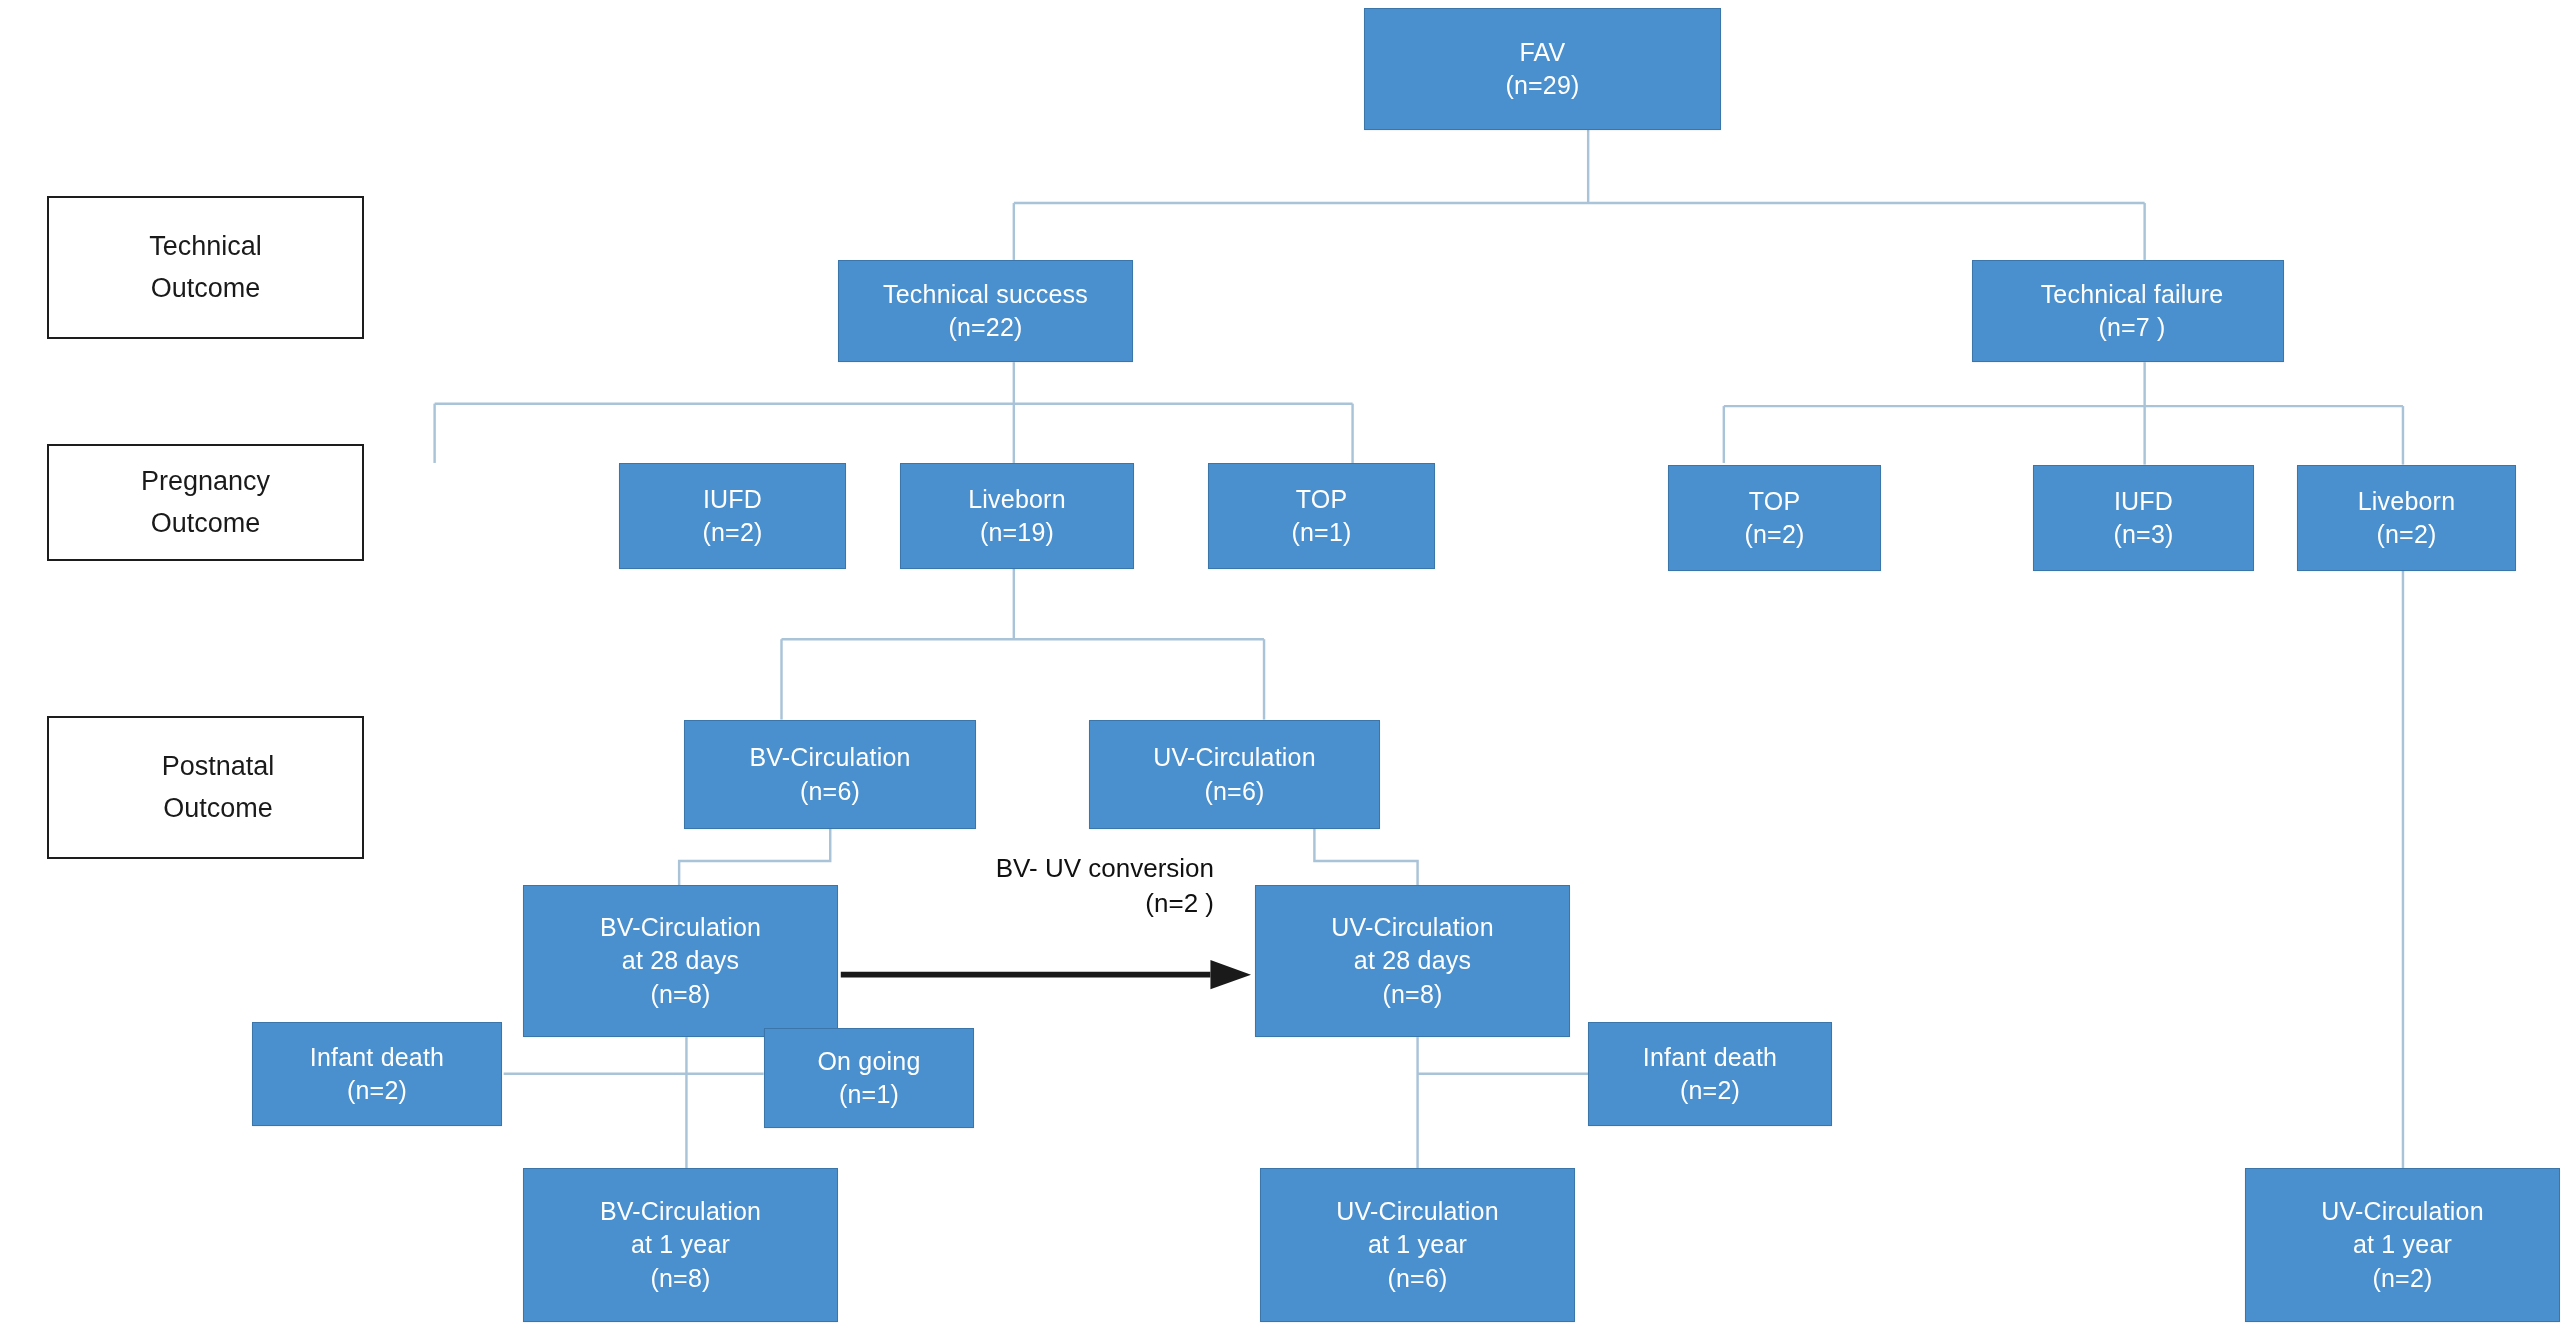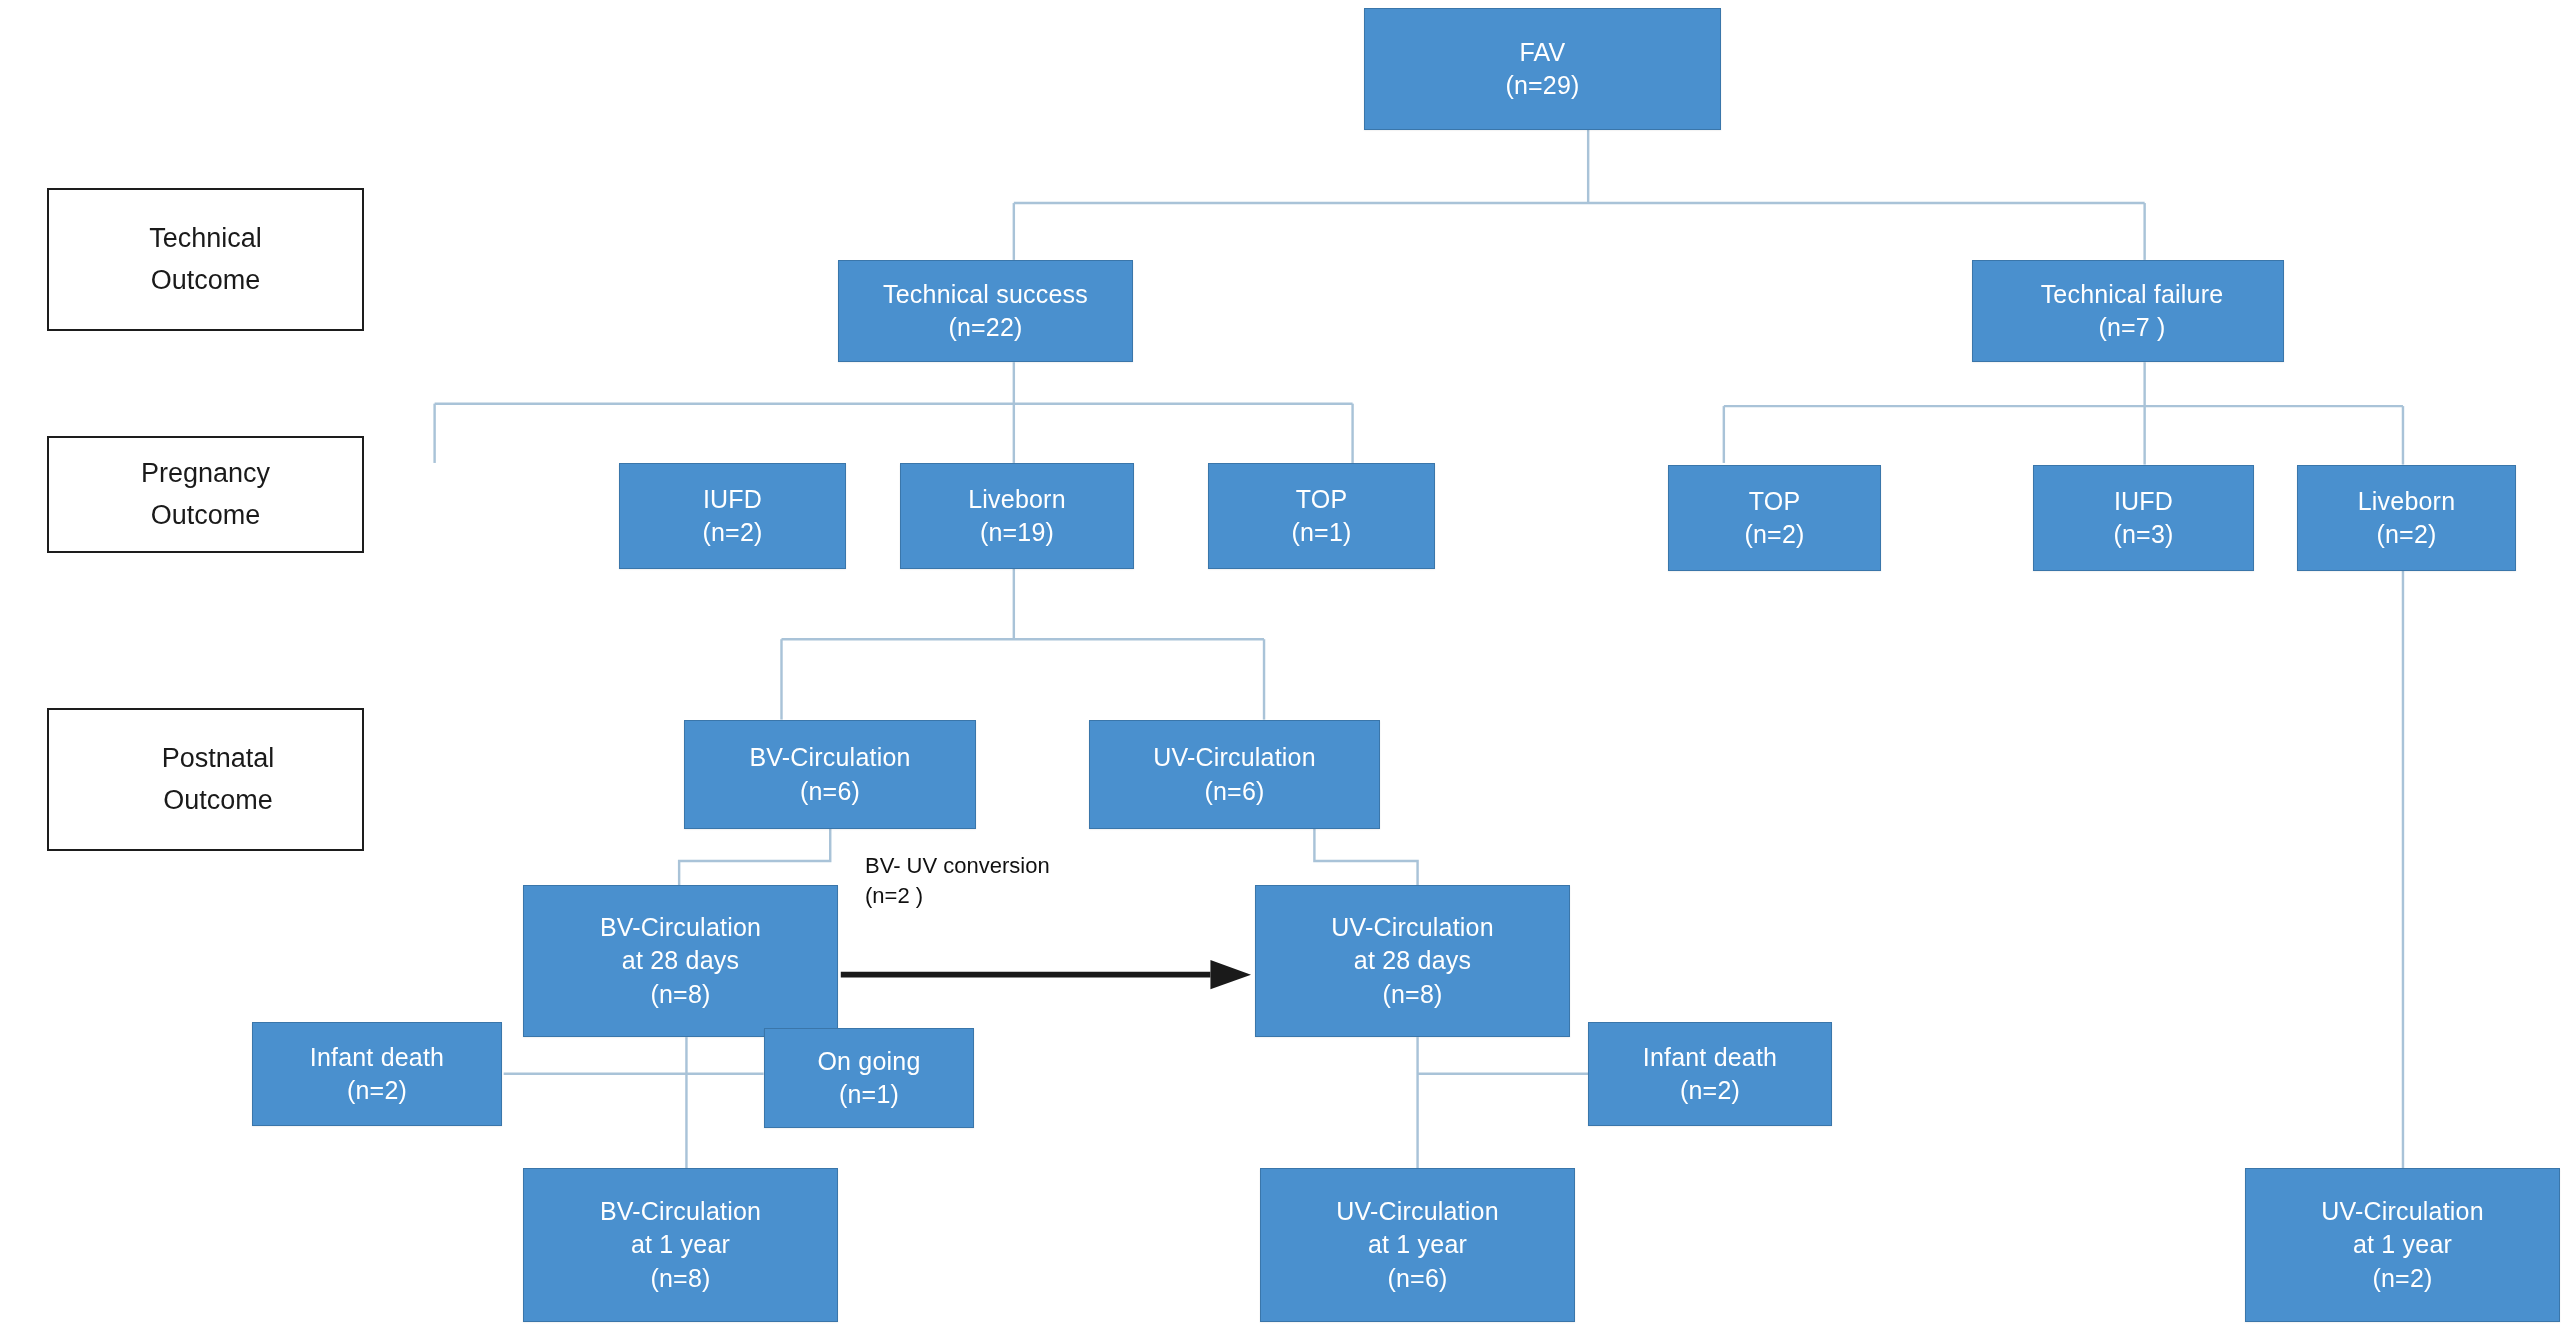--- a/index.html
+++ b/index.html
@@ -37,29 +37,30 @@
     border:2.4px solid #1d1d1d;
     color:#1a1a1a;
     display:flex;
     flex-direction:column;
     align-items:center;
     justify-content:center;
     text-align:center;
     font-size:27px;
     line-height:1.55;
     box-sizing:border-box;
+    margin-top:8px;
   }
   .stagelabel .ln{display:block;white-space:nowrap;}
 
   .conv-label{
     position:absolute;
     color:#111111;
-    font-size:22px;
+    font-size:26px;
     line-height:1.35;
-    text-align:left;
+    text-align:right;
     white-space:nowrap;
   }
   .conv-label .ln{display:block;}
 </style>
 </head>
 <body>
 
 <div id="stage">
 
   <svg class="wires" viewBox="0 0 3171 1640" preserveAspectRatio="none" aria-hidden="true">

